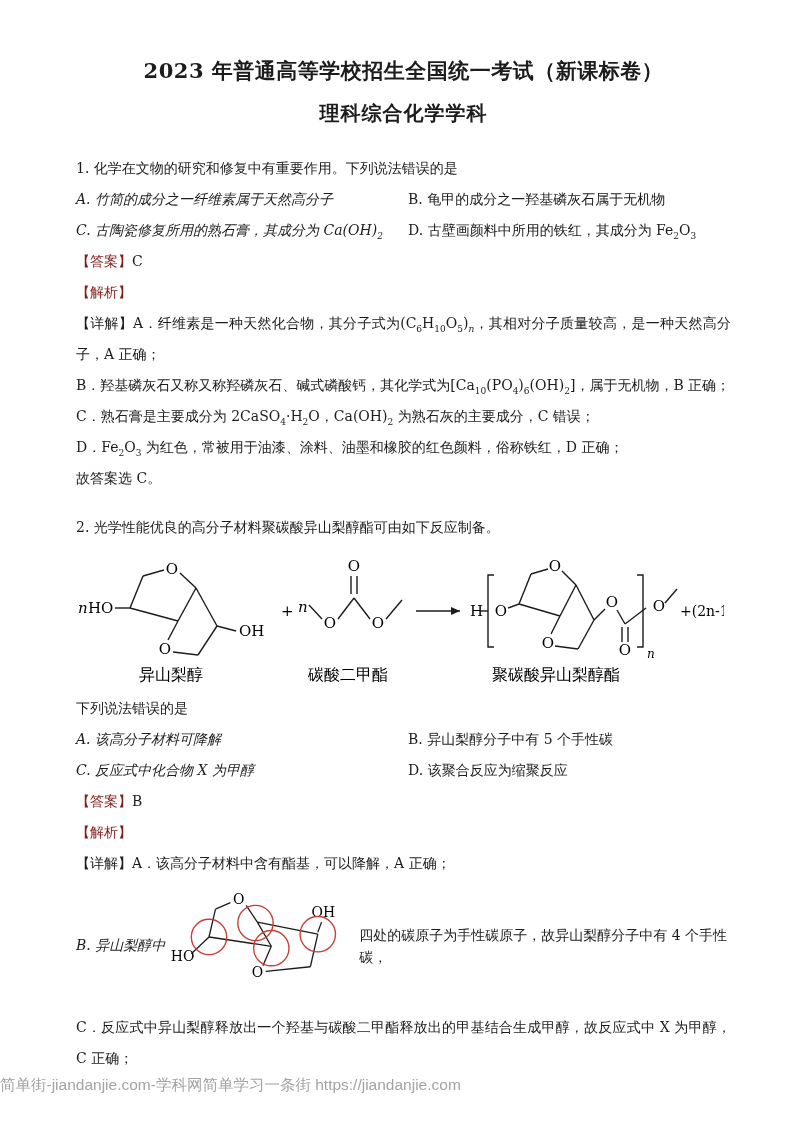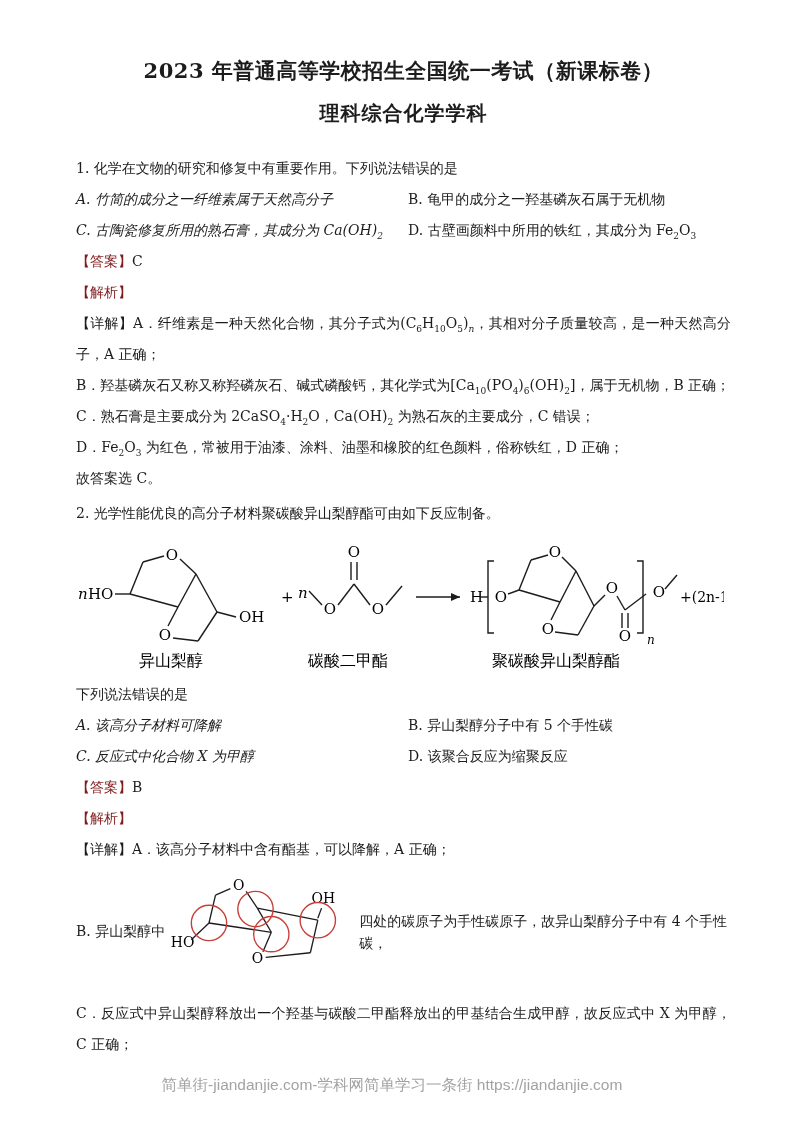--- a/index.html
+++ b/index.html
@@ -19,34 +19,33 @@
     font-size:21px; font-weight:bold; text-align:center;
     line-height:1.45; letter-spacing:0.5px;
   }
   h2.subtitle {
     font-size:20px; font-weight:bold; text-align:center;
     margin-top:14px; letter-spacing:1px;
   }
   .para {
     font-size:14px; line-height:31px; text-align:justify;
   }
-  .q-block { margin-top:4px; }
+  .q-block { margin-top:18px; }
   .opt-row { display:flex; font-size:14px; line-height:31px; }
   .opt-row .opt-left { width:332px; flex:0 0 332px;font-style:italic; }
   .opt-row .opt-right { flex:1; }
   .blue { color:#7f1d1d; }
   sub { font-size:9px; line-height:0; }
   sub.it, .it { font-style:italic; }
   .diagram-wrap { margin:4px 0 2px 0; }
   .b-row { display:flex; align-items:center; }
-  .b-row .b-prefix { flex:0 0 auto; font-size:14px; }
+  .b-row .b-prefix { flex:0 0 auto; font-size:14px;font-style:italic; }
   .b-row .b-suffix { flex:1; font-size:14px; line-height:22px; }
   .footer {
     position:absolute; left:0; right:9px; bottom:26px;
-    text-align:center;
     font-family:"Liberation Sans","DejaVu Sans",sans-serif;
     font-size:15.5px; color:#a3a3a3;
   }
   svg text {
     font-family:"DejaVu Serif","Liberation Serif",serif;
   }
   svg .atom { font-size:15px; }
   svg .cjk { font-size:16px; }
   svg .small-it { font-size:12px; font-style:italic; }
   svg .big-it { font-size:15px; font-style:italic; }

